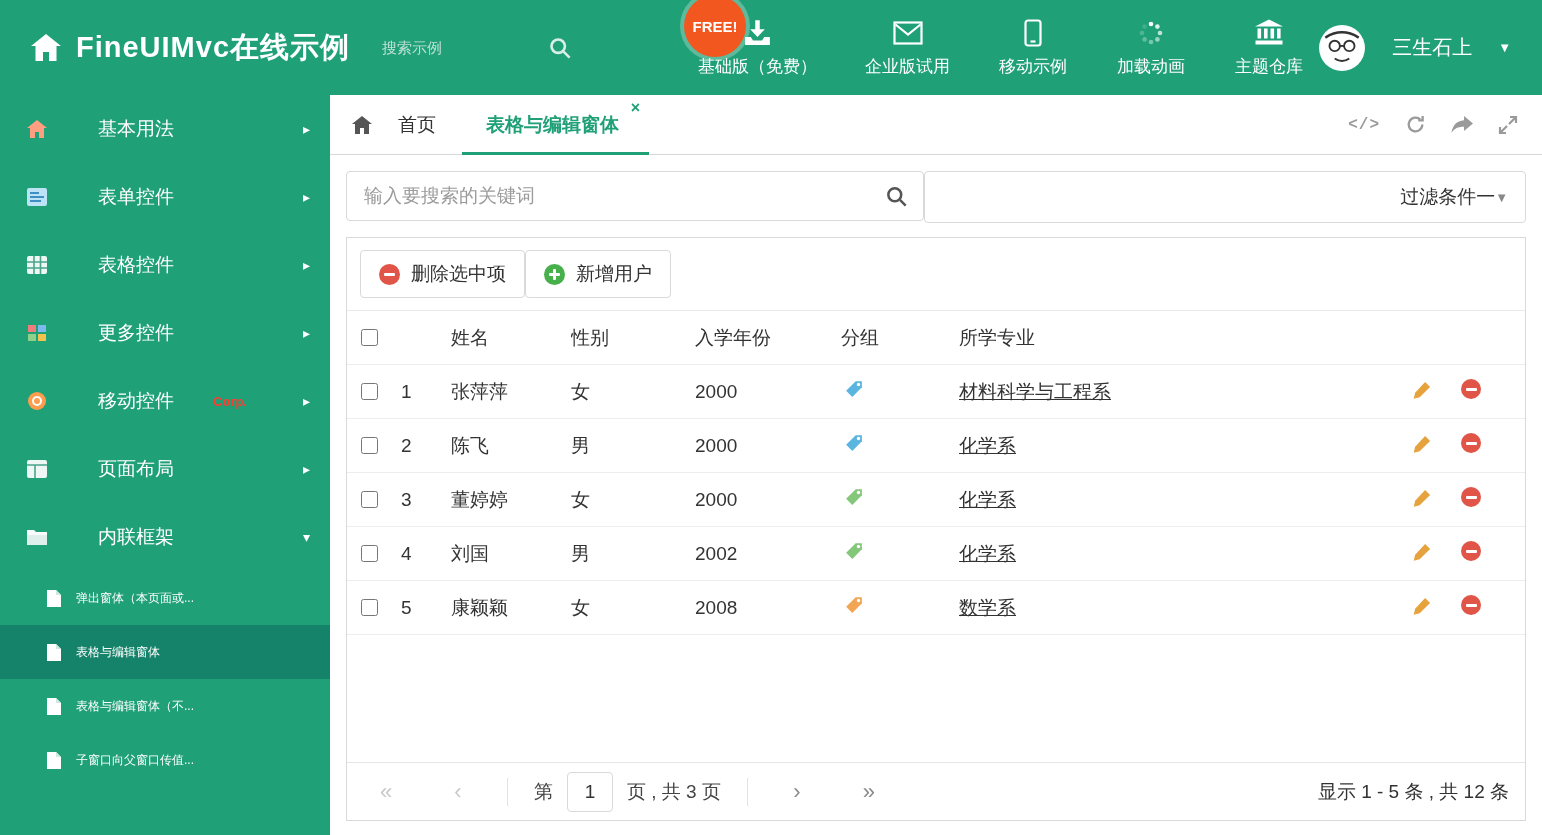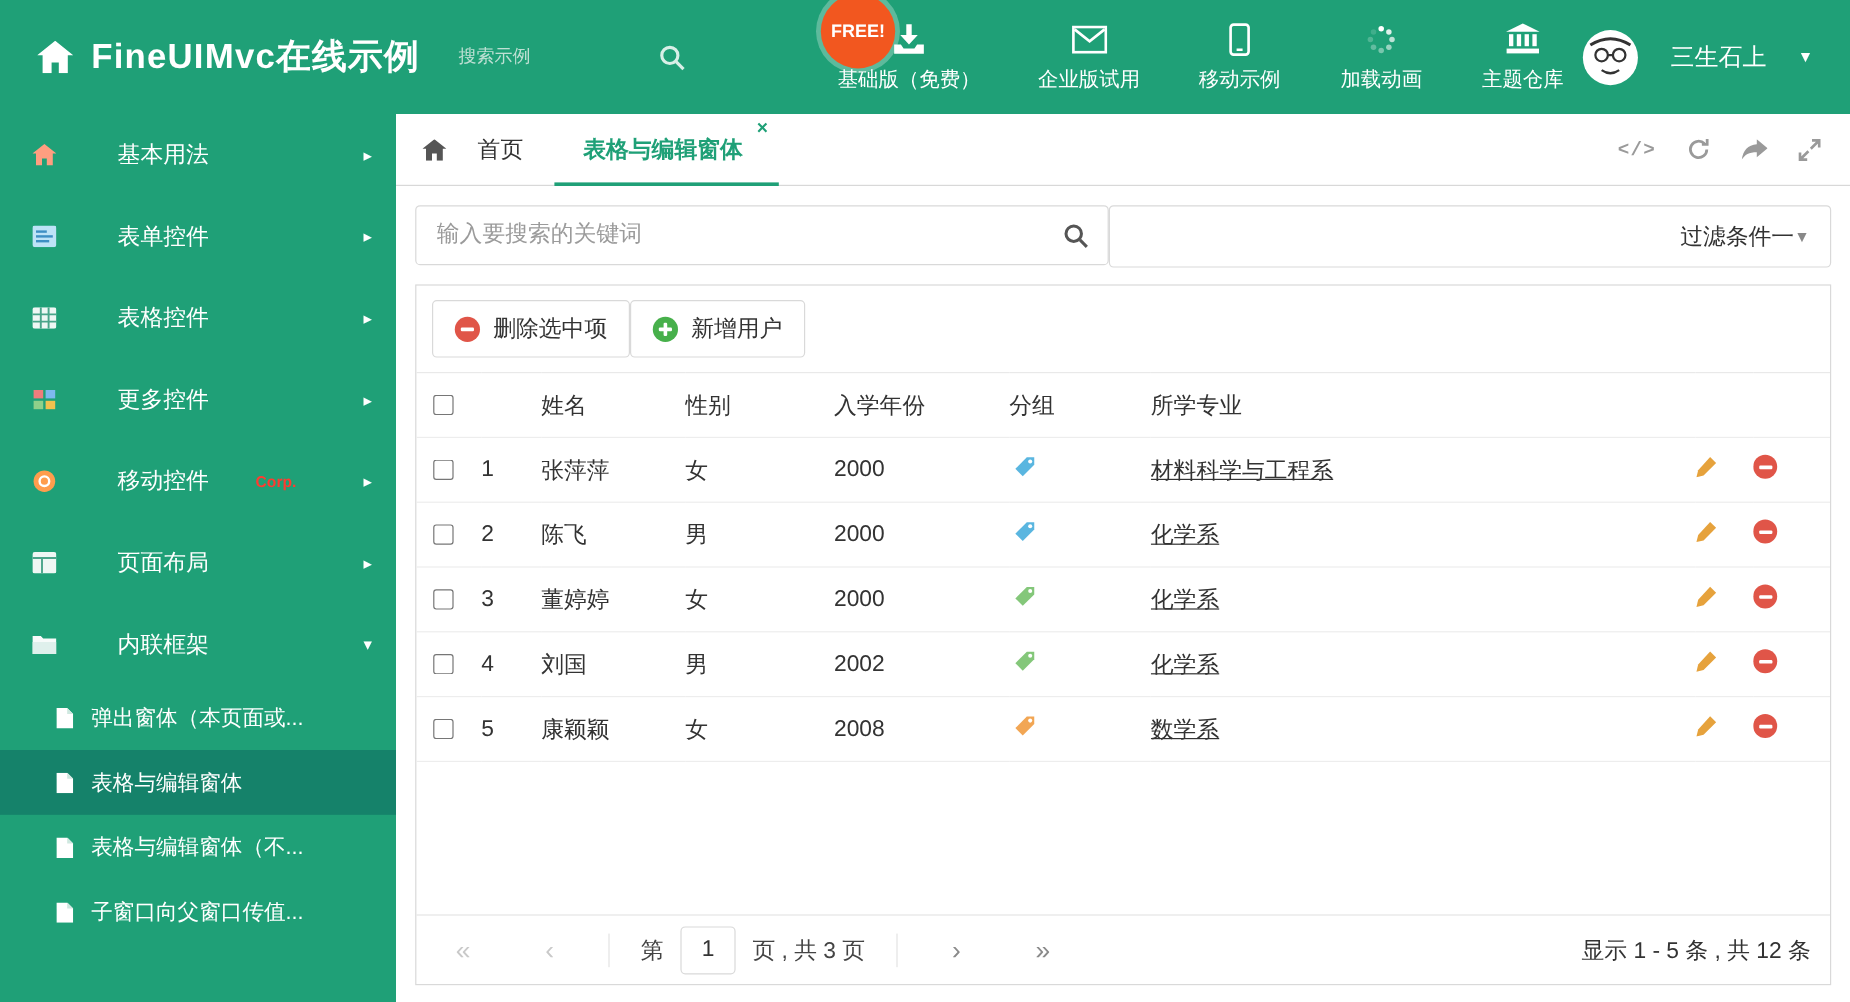--- a/index.html
+++ b/index.html
@@ -33,21 +33,21 @@
   .caret{font-size:13px;}
 
   
   .sidebar{position:absolute;left:0;top:95px;width:330px;height:740px;background:var(--accent);
     color:#fff;overflow:hidden;}
   .snav-item{height:68px;display:flex;align-items:center;padding:0 20px 0 25px;font-size:19px;cursor:pointer;gap:32px;}
   .snav-ico{width:24px;display:flex;justify-content:center;align-items:center;}
   .snav-label{margin-left:17px;white-space:nowrap;}
   .corp-badge{color:var(--corp);font-size:13px;font-weight:bold;margin-left:7px;}
   .snav-chev{margin-left:auto;font-size:14px;}
-  .ssub-item{height:54px;display:flex;align-items:center;padding-left:47px;font-size:18px;cursor:pointer;white-space:nowrap;}
+  .ssub-item{height:54px;display:flex;align-items:center;padding-left:47px;font-size:12px;cursor:pointer;white-space:nowrap;}
   .ssub-item.active{background:var(--sidebar-active);}
   .ssub-label{margin-left:15px;}
 
   
   .content{position:absolute;left:330px;top:95px;width:1212px;height:740px;background:#fff;}
   .tabstrip{height:60px;border-bottom:1px solid #d8d8d8;display:flex;align-items:stretch;}
   .tab-home{display:flex;align-items:center;gap:26px;padding:0 26px 0 22px;font-size:19px;color:#333;cursor:pointer;}
   .tab-active{position:relative;display:flex;align-items:center;padding:0 30px 0 24px;font-size:19px;
     color:var(--accent);font-weight:bold;cursor:pointer;}
   .tab-active::after{content:"";position:absolute;left:0;right:0;bottom:-1px;height:3px;background:var(--accent);}

